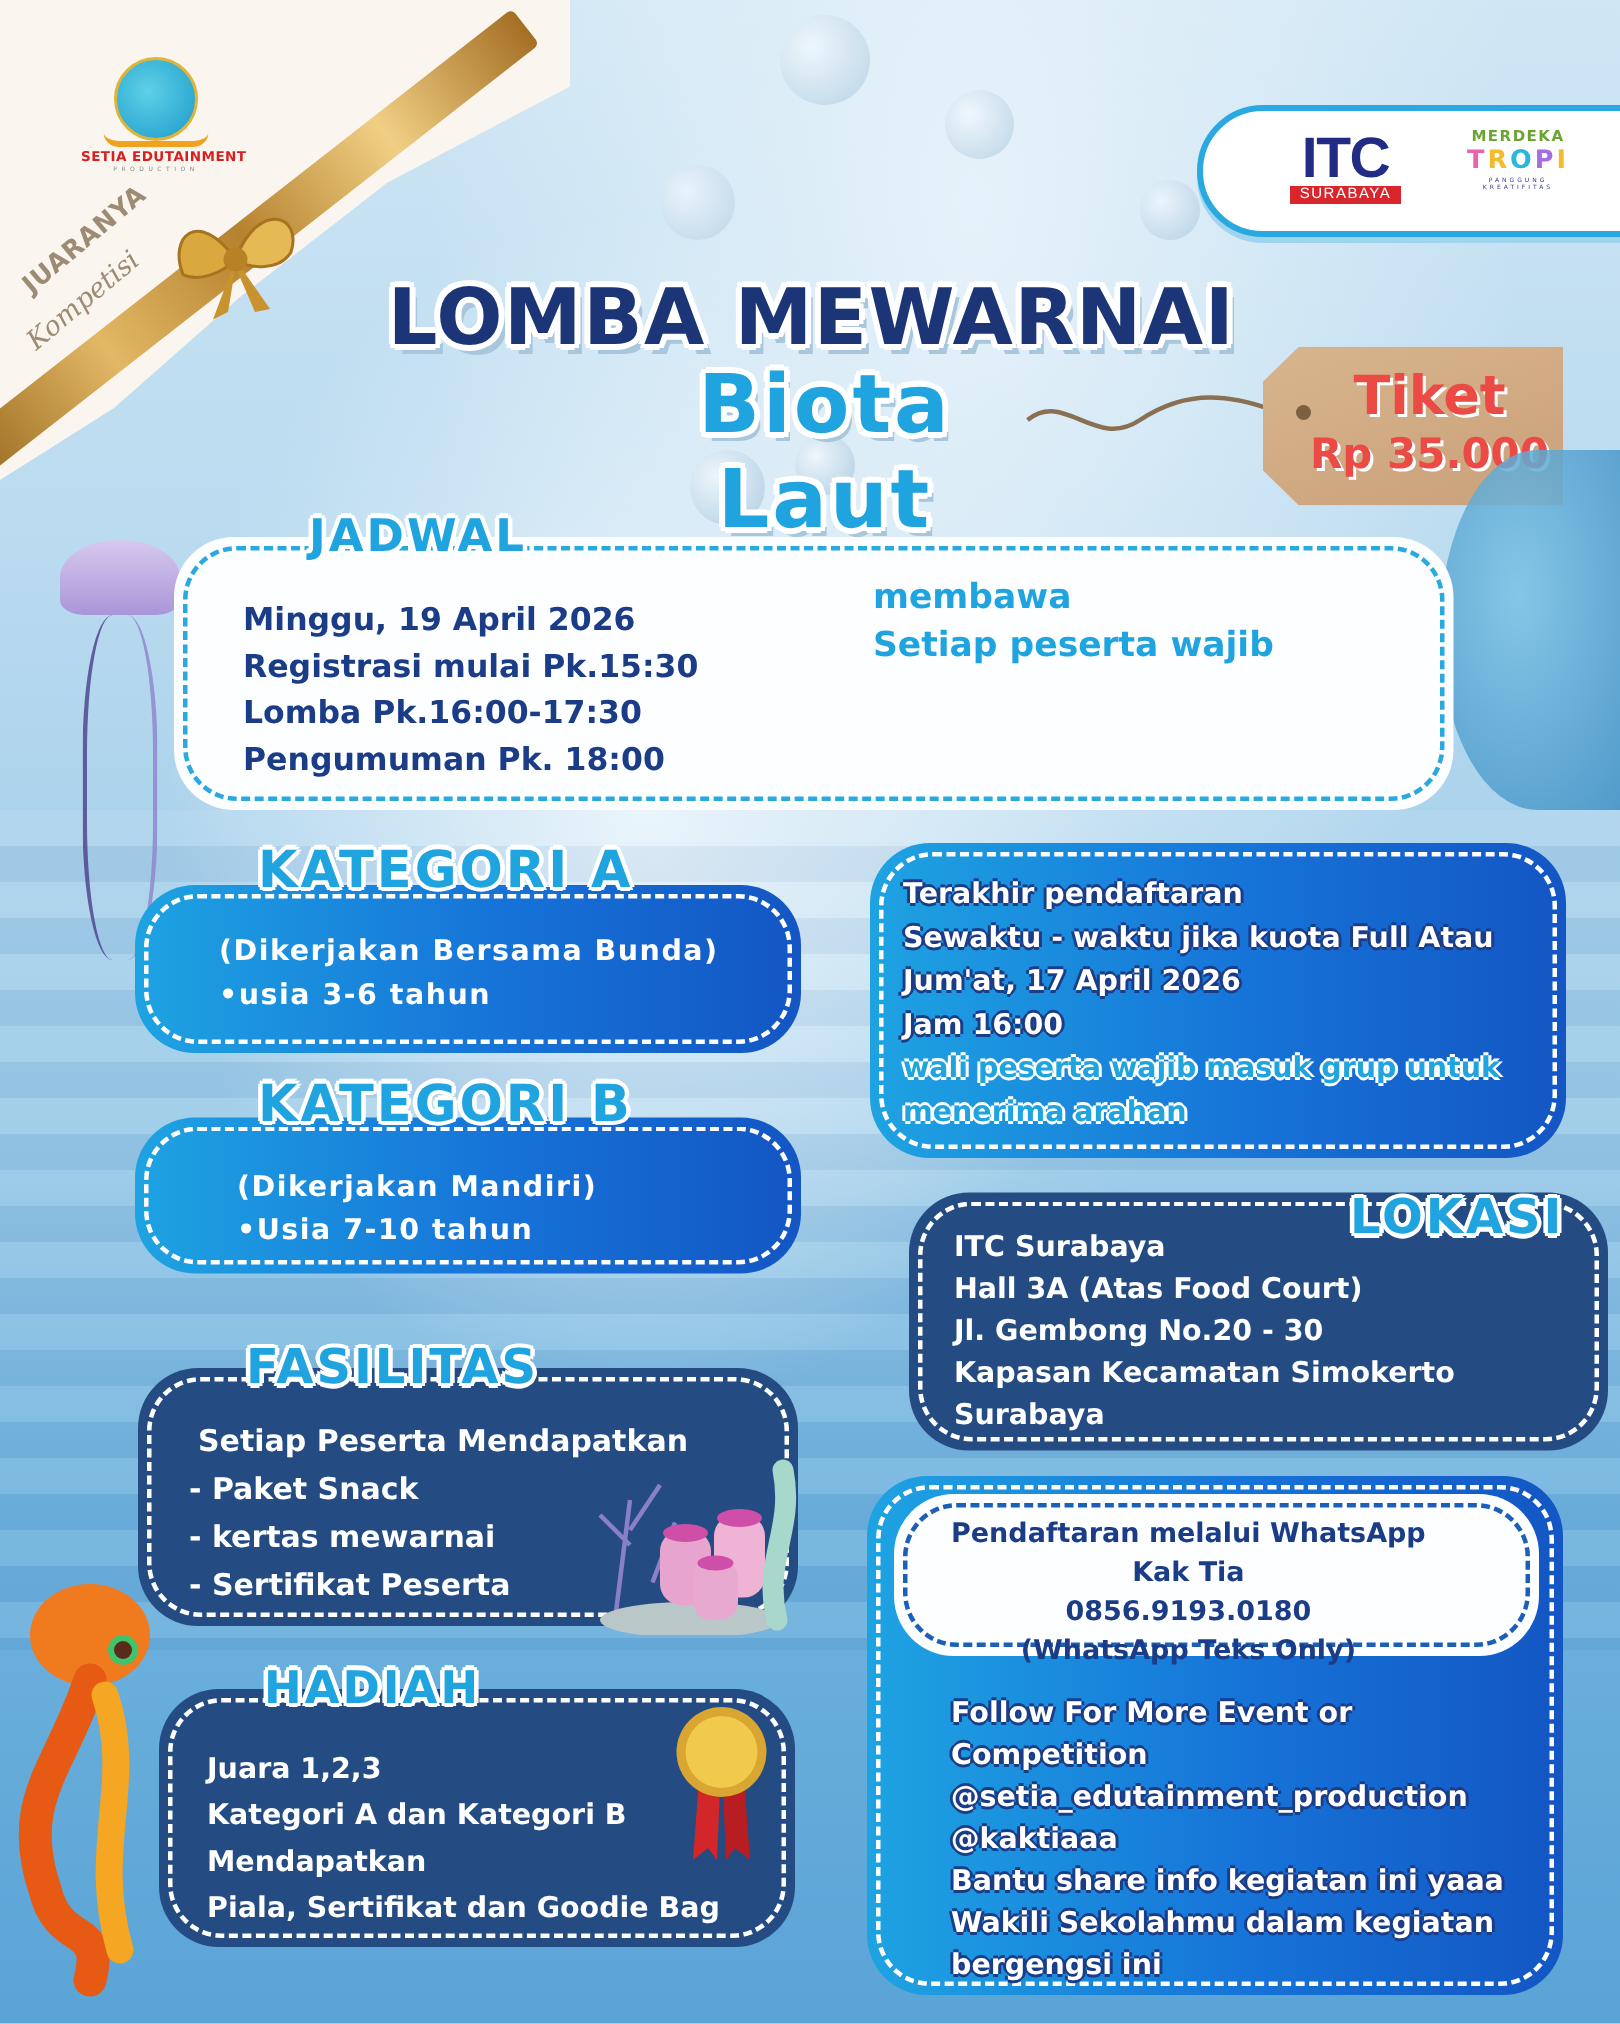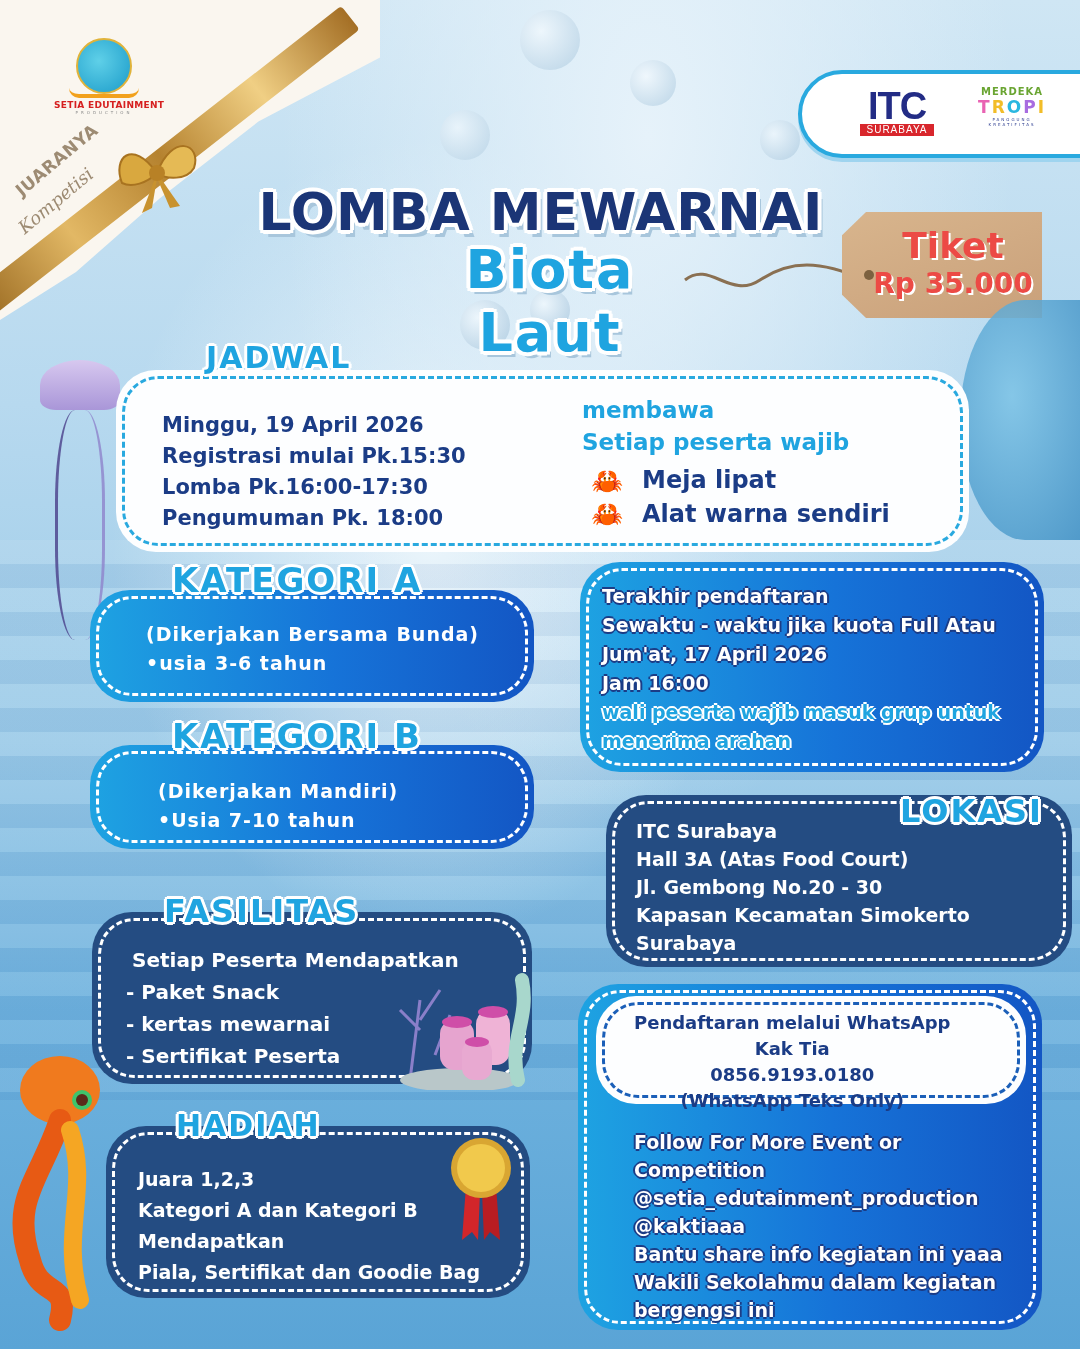--- a/index.html
+++ b/index.html
@@ -69,21 +69,21 @@
   .subtitle {
     position: absolute; left: 400px; top: 238px; width: 300px; text-align: center;
     color: #1fa4e0; font-weight: bold; font-size: 54px; font-family: "DejaVu Sans", sans-serif;
     letter-spacing: 2px;
     text-shadow: 4px 0 0 #fff, -4px 0 0 #fff, 0 4px 0 #fff, 0 -4px 0 #fff, 3px 3px 0 #fff, -3px -3px 0 #fff, 3px -3px 0 #fff, -3px 3px 0 #fff, 4px 6px 0 #a8c6dc;
   }
   .string {
     position: absolute; left: 680px; top: 250px; width: 190px; height: 50px;
   }
   .tag {
-    position: absolute; left: 842px; top: 212px; width: 200px; height: 106px;
+    position: absolute; left: 842px; top: 231px; width: 200px; height: 106px;
     background: linear-gradient(160deg, #d8b58d, #c9a07a);
     clip-path: polygon(12% 0, 100% 0, 100% 100%, 12% 100%, 0 78%, 0 22%);
     text-align: center; padding-top: 14px; padding-left: 22px;
   }
   .tag-hole { position: absolute; left: 864px; top: 270px; width: 10px; height: 10px; border-radius: 50%; background: #7c6140; }
   .tag-label { color: #ec4a45; font-weight: bold; font-size: 36px; line-height: 40px; text-shadow: 2px 2px 0 #fff; }
   .tag-price { color: #ec4a45; font-weight: bold; font-size: 28px; line-height: 36px; text-shadow: 2px 2px 0 #fff; white-space: nowrap; }
   
   .card {
     position: absolute; border-radius: 40px; overflow: visible;
@@ -170,35 +170,31 @@
     <div class="tag-label">Tiket</div>
     <div class="tag-price">Rp 35.000</div>
   </div>
   <div class="tag-hole"></div>
 
   <div class="deco" style="left:960px;top:300px;width:130px;height:240px;background:radial-gradient(ellipse at 40% 40%,#7cc3e6,#3d8dc2);border-radius:60% 0 0 60%;opacity:.85"></div>
 
   <div class="deco" style="left:40px;top:360px;width:80px;height:50px;border-radius:50% 50% 20% 20%;background:linear-gradient(180deg,#d7c8ef,#a996d8)"></div>
   <div class="deco" style="left:55px;top:410px;width:50px;height:230px;border-left:3px solid #4a3f8a;border-right:3px solid #8f84cc;border-radius:40%;opacity:.8"></div>
 
-  <div class="card white" style="left:116px;top:358px;width:853px;height:182px;margin-top:12px;">
+  <div class="card white" style="left:116px;top:358px;width:853px;height:182px;">
     <div class="card-inner"></div>
     <div class="card-text" style="left:46px;top:40px;color:#1b3c86;font-size:21px;line-height:31px;">
       <span class="line">Minggu, 19 April 2026</span>
       <span class="line">Registrasi mulai Pk.15:30</span>
       <span class="line">Lomba Pk.16:00-17:30</span>
       <span class="line">Pengumuman Pk. 18:00</span>
     </div>
     <div class="card-text" style="left:466px;top:24px;color:#1fa4e0;font-size:23px;line-height:32px;">
       <span class="line">membawa</span>
       <span class="line">Setiap peserta wajib</span>
-    </div>
-    <div class="card-text" style="left:474px;top:94px;color:#1b3c86;font-size:24px;line-height:33px;">
-      <span class="line"><span class="crab">🦀</span><span>Meja lipat</span></span>
-      <span class="line"><span class="crab">🦀</span><span>Alat warna sendiri</span></span>
     </div>
   </div>
   <div class="label" style="left:206px;top:340px;font-size:30px;text-transform:uppercase;">Jadwal</div>
 
   <div class="card grad" style="left:90px;top:590px;width:444px;height:112px;">
     <div class="card-inner"></div>
     <div class="card-text" style="left:56px;top:30px;color:#fff;font-size:19px;line-height:29px;letter-spacing:1px;">
       <span class="line">(Dikerjakan Bersama Bunda)</span>
       <span class="line">•usia 3-6 tahun</span>
     </div>

